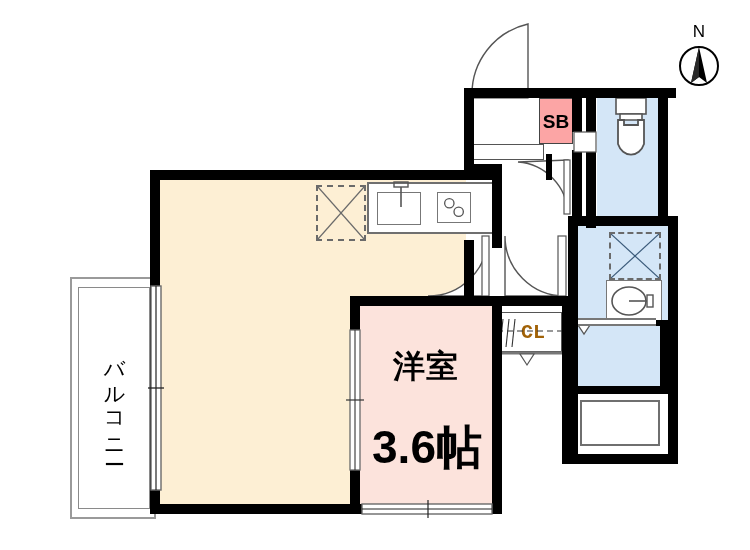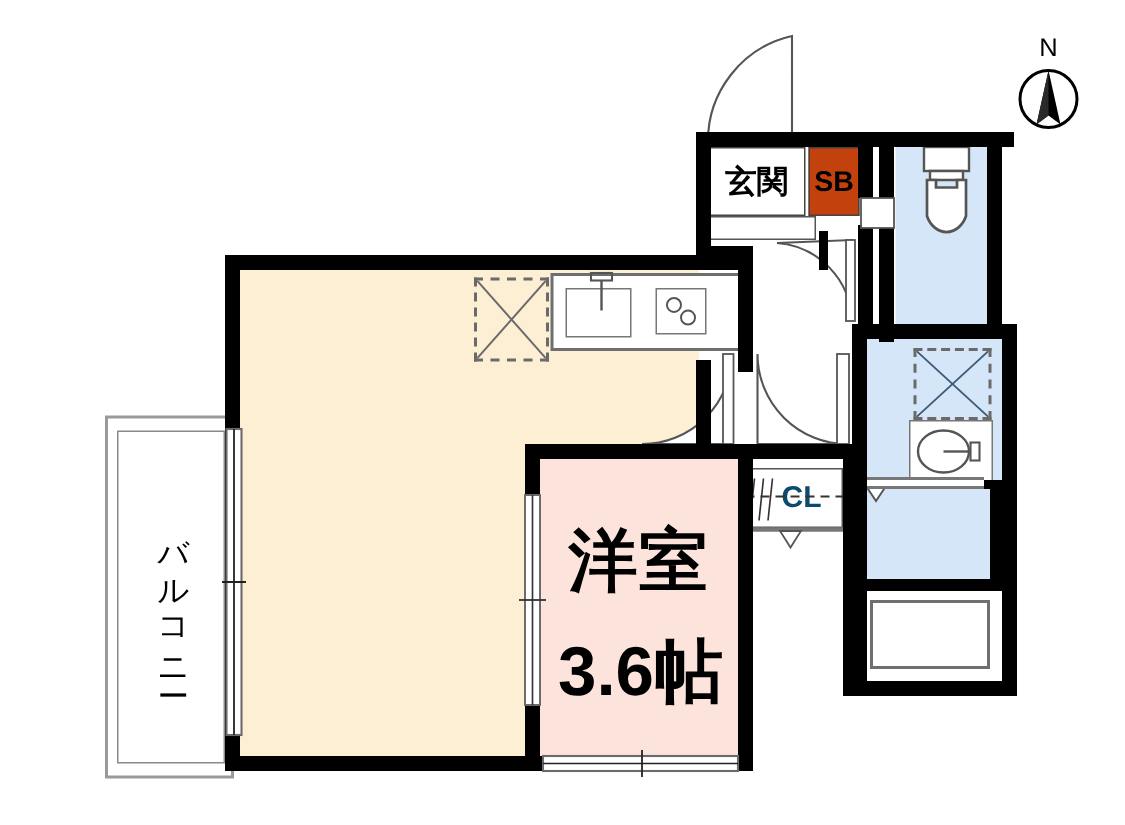--- a/index.html
+++ b/index.html
@@ -37,31 +37,31 @@
   .room-label {
     color: #000000;
     font-weight: bold;
     text-align: center;
     white-space: nowrap;
     letter-spacing: 1px;
     line-height: 1;
   }
   .label-ldk    { font-size: 52px; letter-spacing: 4px; }
   .label-tatami { font-size: 52px; letter-spacing: 1px; }
-  .label-wa     { font-size: 46px; letter-spacing: 1px; }
+  .label-wa     { font-size: 32px; letter-spacing: 1px; }
   .label-wa2    { font-size: 46px; letter-spacing: 0px; }
 
   .small-label {
     color:#000;
     font-size: 21px;
     font-weight: bold;
     display:flex; align-items:center; justify-content:center;
     line-height:1;
   }
-  .cl-label { font-size: 20px; font-weight: bold; color:#0c4a6e; }
+  .cl-label { font-size: 20px; font-weight: bold; color:#a16207;font-family:Liberation Mono, monospace; }
 
   
   .vtext {
     writing-mode: vertical-rl;
     text-orientation: upright;
     font-size: 21px;
     color: #000;
     letter-spacing: 3px;
     line-height: 1;
   }
@@ -164,26 +164,23 @@
   <svg class="abs icon" style="left:428px; top:236px;" width="62" height="62" viewBox="0 0 62 62">
     <path d="M60 0 L60 60 L0 60 A60 60 0 0 0 60 0 Z" fill="#ffffff" stroke="#555" stroke-width="1.4"></path>
     <rect x="54" y="0" width="7" height="60" fill="#ffffff" stroke="#555" stroke-width="1.2"></rect>
   </svg>
 
   <svg class="abs icon" style="left:505px; top:236px;" width="62" height="62" viewBox="0 0 62 62">
     <path d="M0 0 L0 60 L60 60 A60 60 0 0 1 0 0 Z" fill="#ffffff" stroke="#555" stroke-width="1.4"></path>
     <rect x="53" y="0" width="8" height="60" fill="#ffffff" stroke="#555" stroke-width="1.2"></rect>
   </svg>
 
-  <div class="abs" style="left:472px; top:98px; width:65px; height:46px; background:#ffffff; border:1.6px solid #444;">
-    <div class="small-label" style="width:100%;height:100%;">玄関</div>
-  </div>
   <div class="abs" style="left:472px; top:144px; width:72px; height:16px; background:#ffffff; border:1.4px solid #555;"></div>
 
-  <div class="abs" style="left:539px; top:98px; width:34px; height:46px; background:#c2410c; border:1.6px solid #444;">
+  <div class="abs" style="left:539px; top:98px; width:34px; height:46px; background:#fca5a5; border:1.6px solid #444;">
     <div class="small-label" style="width:100%;height:100%; font-size:19px;">SB</div>
   </div>
 
   <div class="abs" style="left:496px; top:312px; width:66px; height:40px; background:#ffffff; border:1.4px solid #555;">
     <svg class="icon" style="position:absolute; left:2px; top:4px;" width="24" height="32" viewBox="0 0 24 32">
       <line x1="4" y1="2" x2="1" y2="30" stroke="#333" stroke-width="1.1"></line>
       <line x1="10" y1="2" x2="7" y2="30" stroke="#333" stroke-width="1.1"></line>
       <line x1="16" y1="2" x2="13" y2="30" stroke="#333" stroke-width="1.1"></line>
     </svg>
     <div class="abs cl-label" style="left:24px; top:8px;">CL</div>

